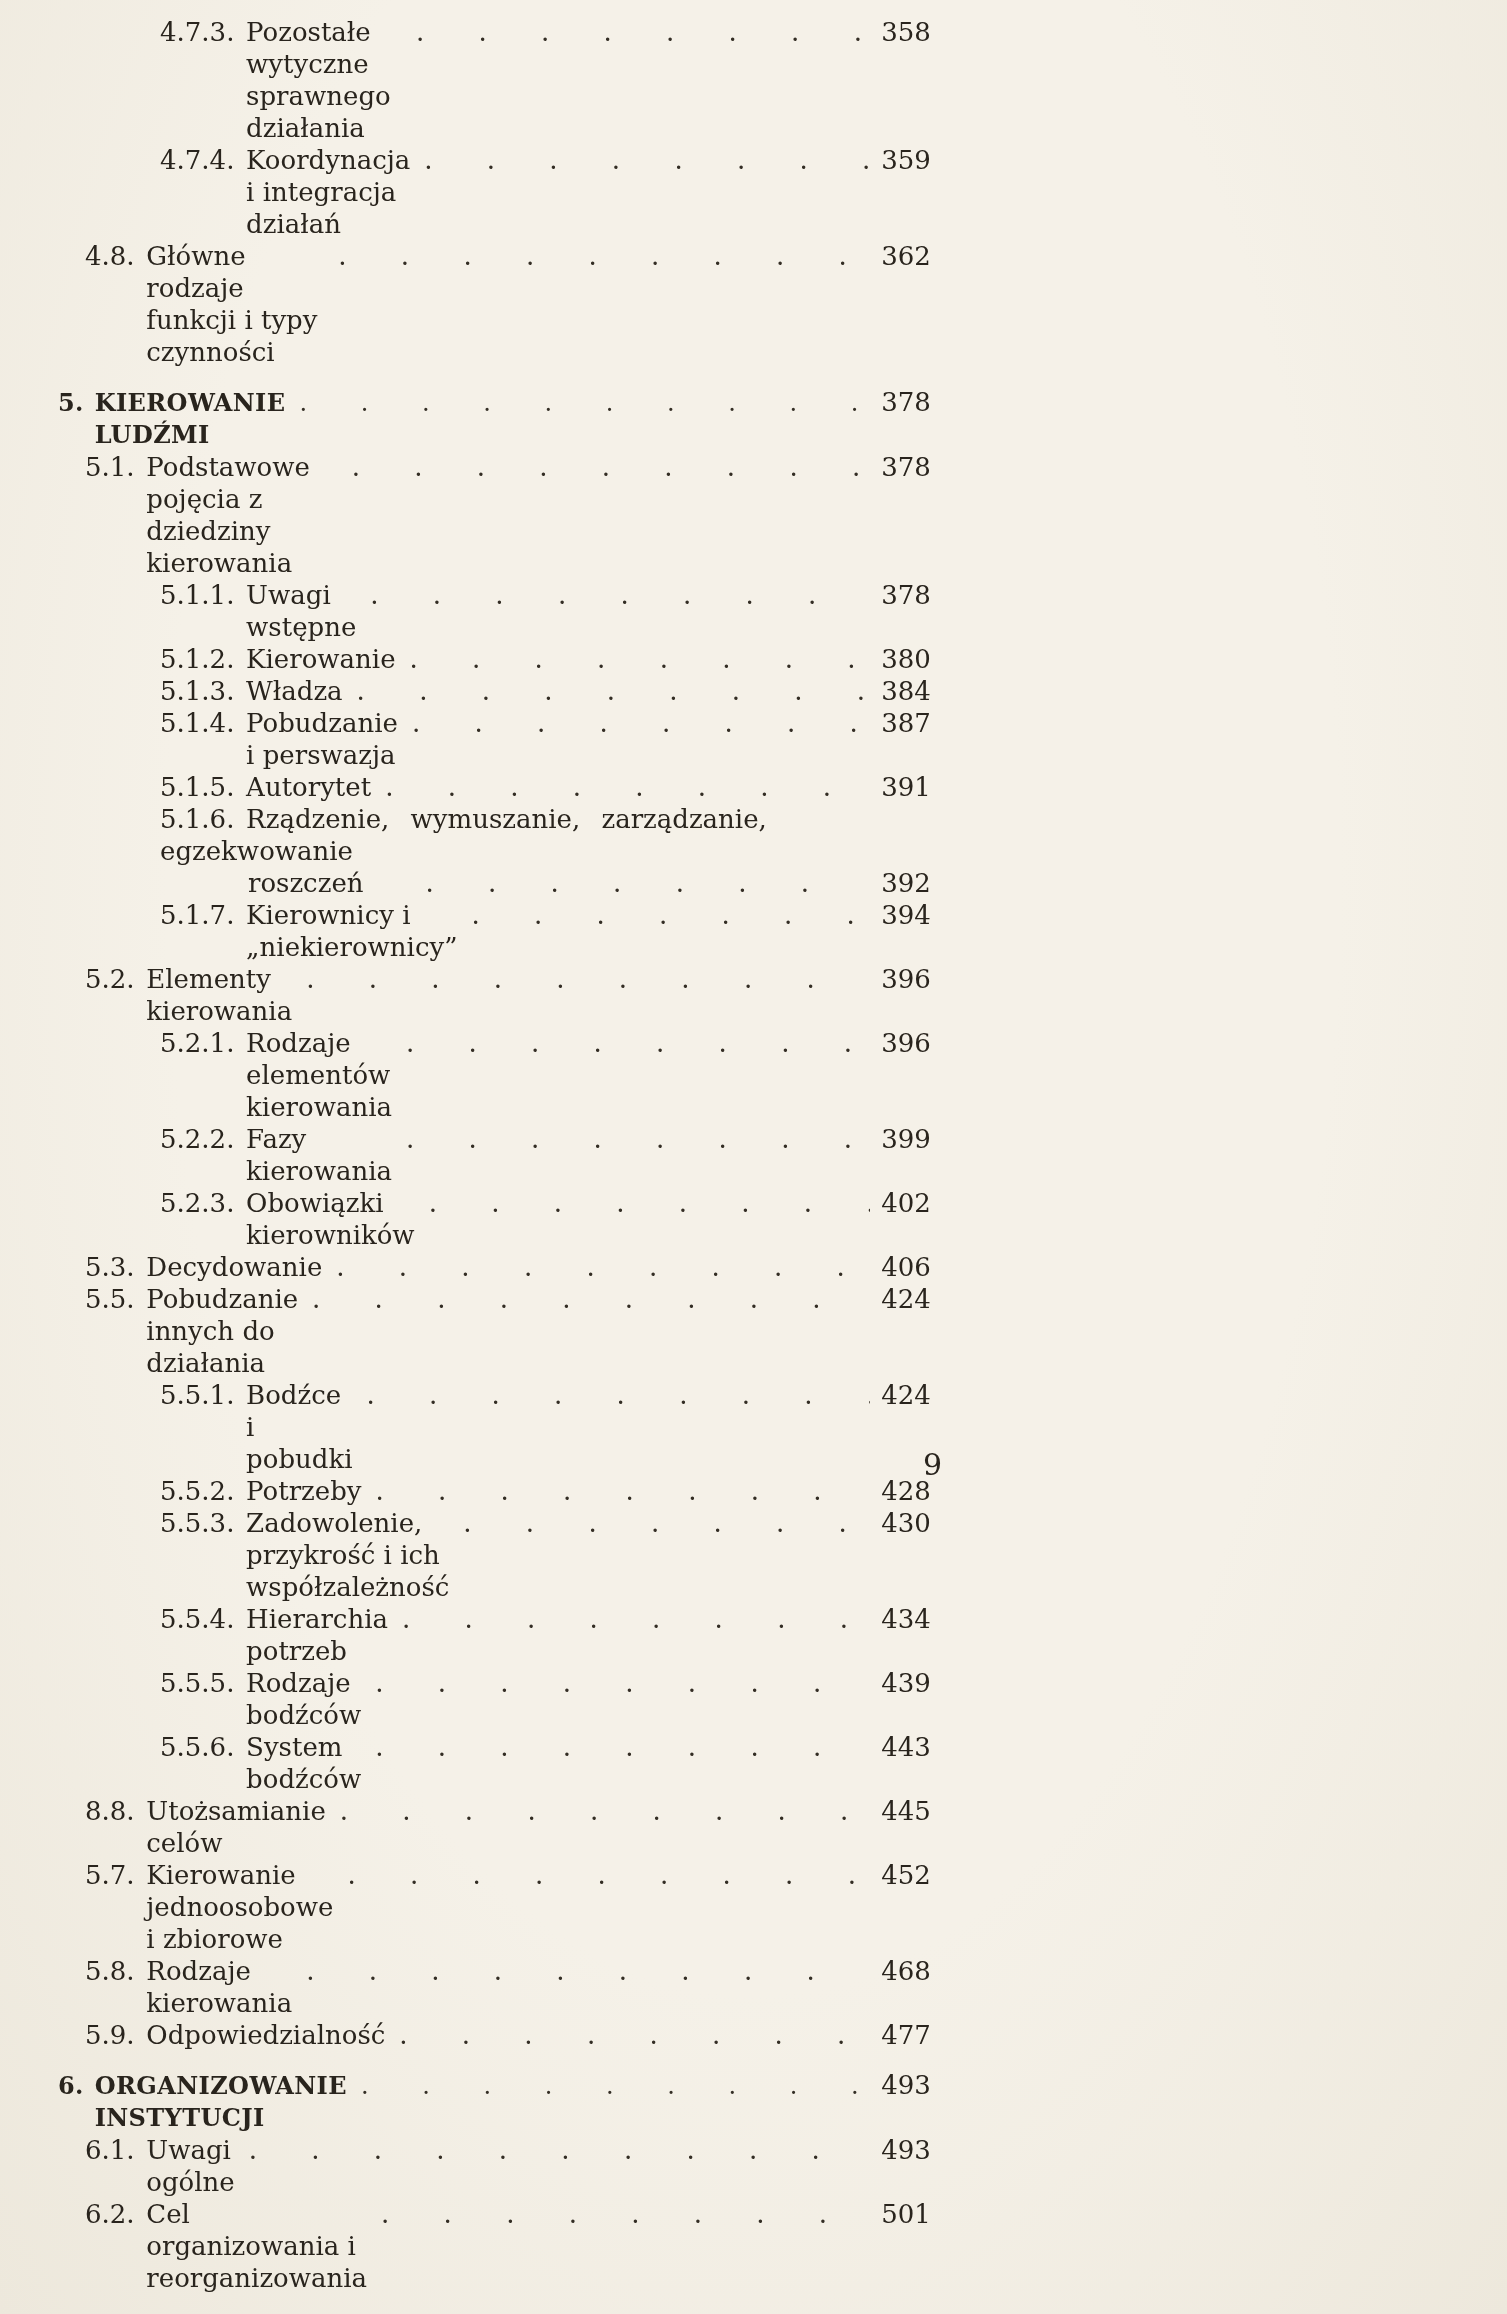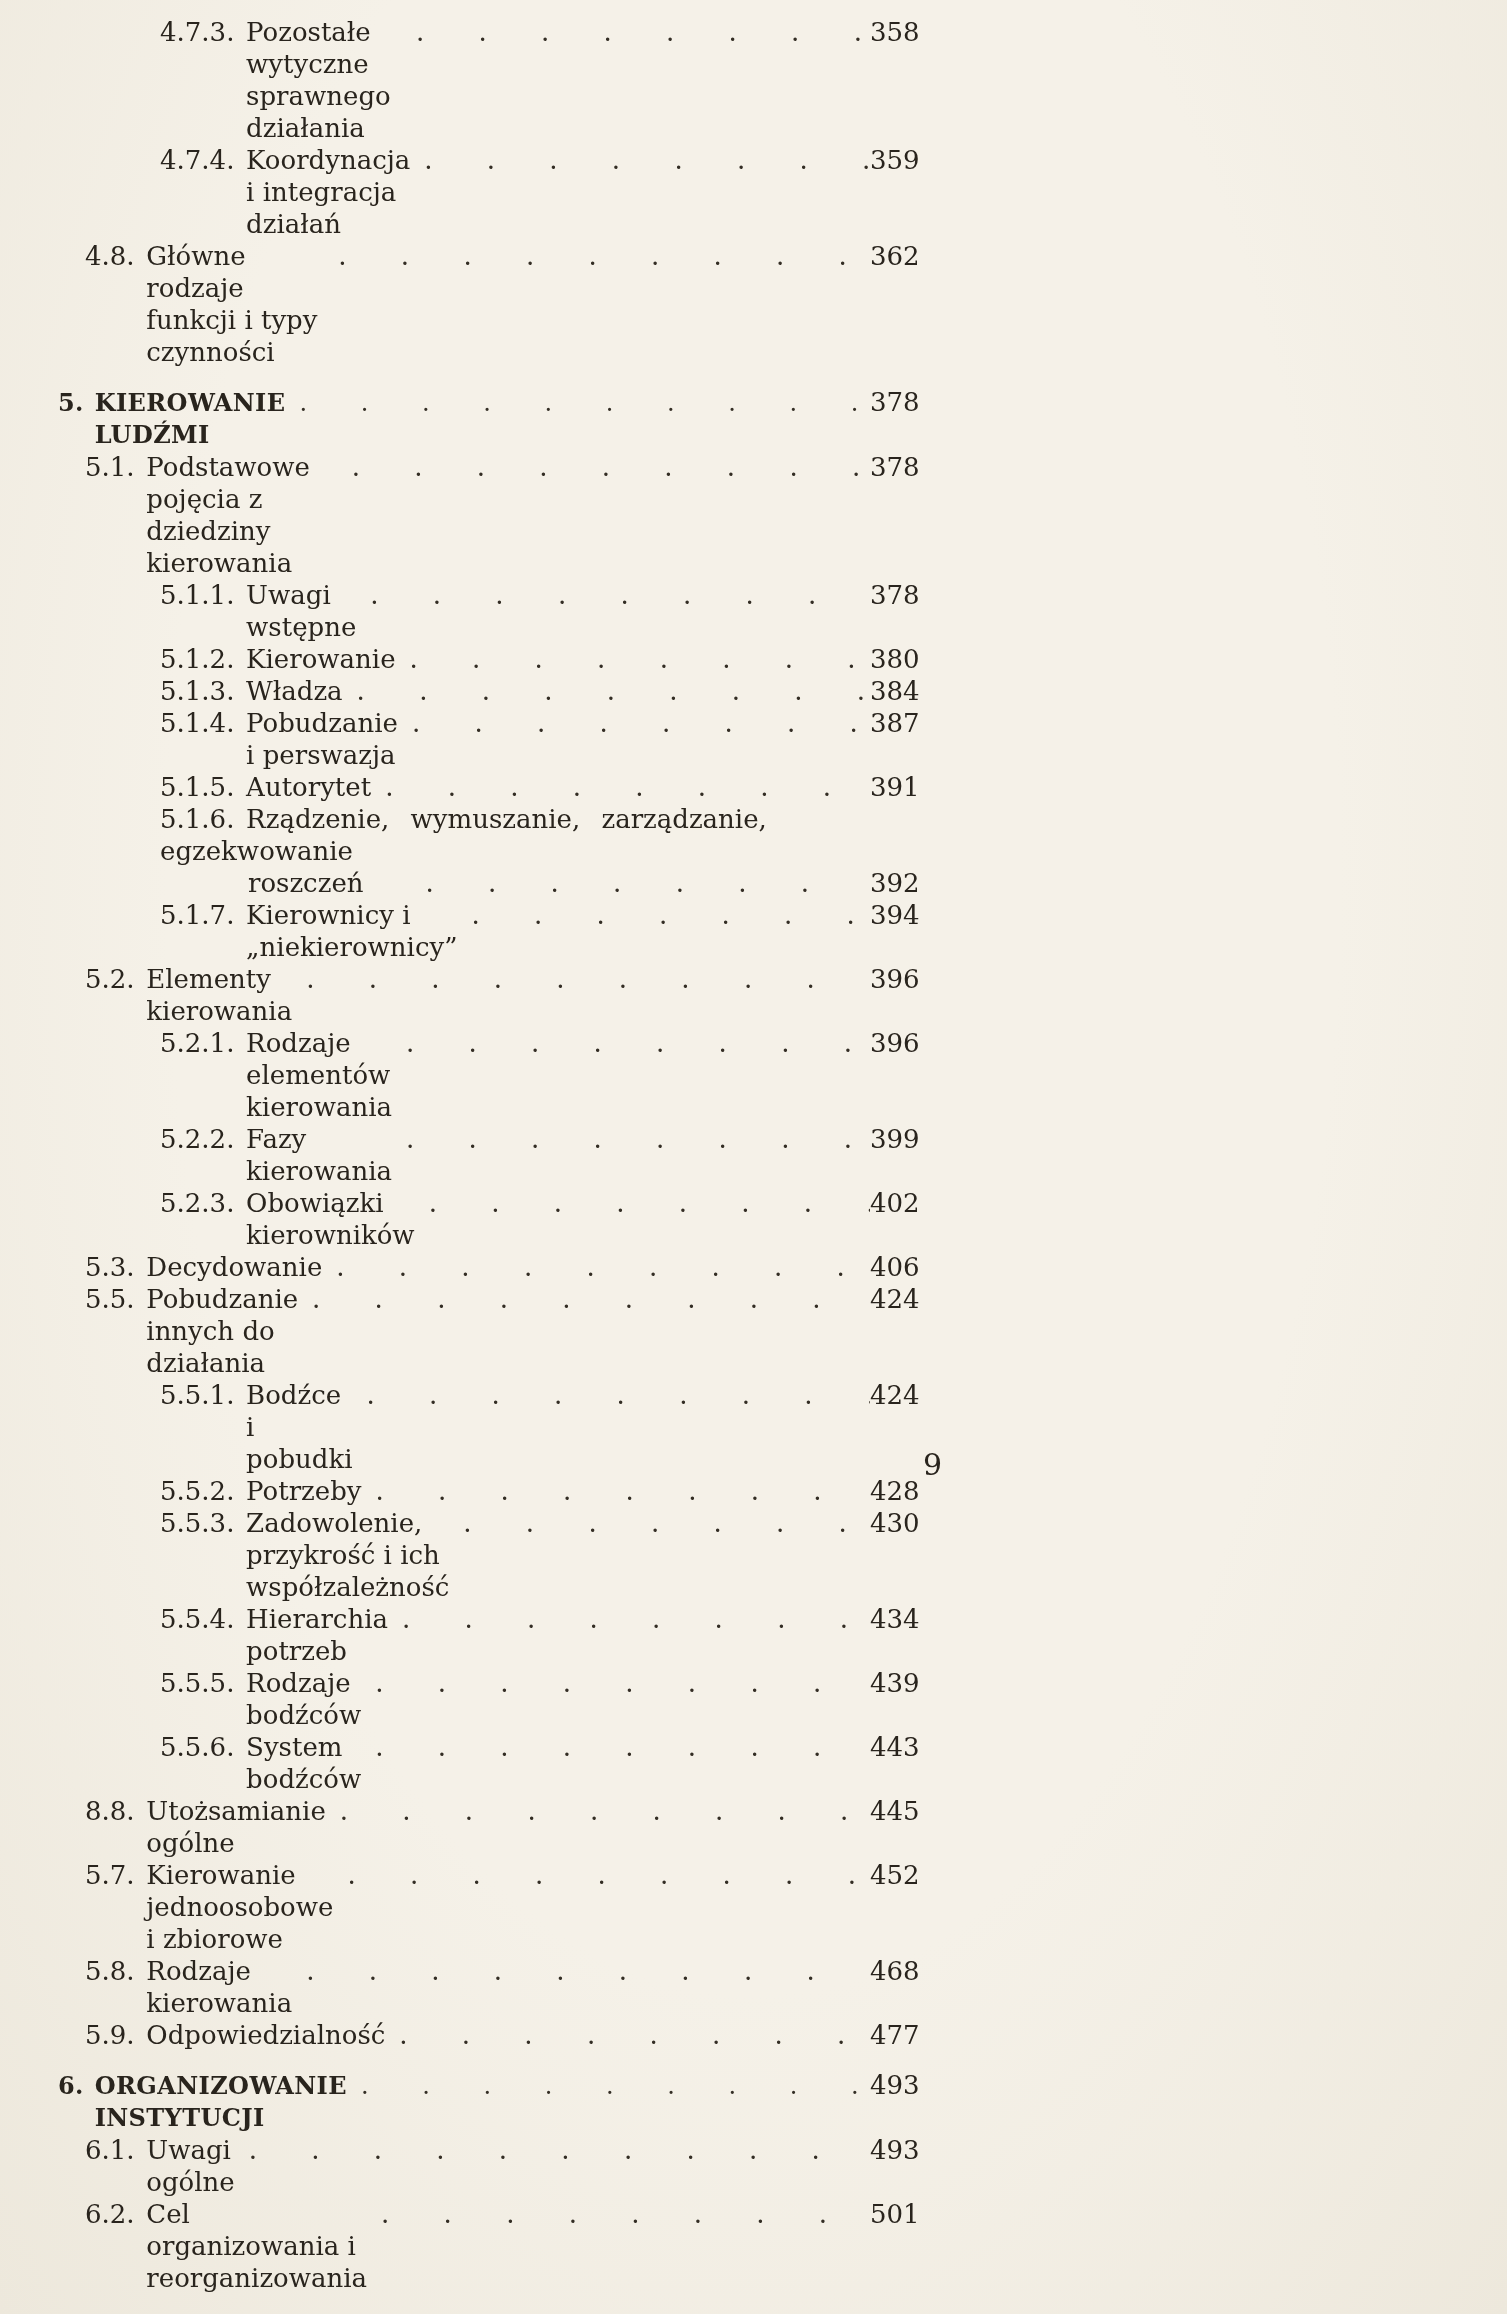--- a/index.html
+++ b/index.html
@@ -35,21 +35,21 @@
     padding-right: 8px;
     font-weight: normal;
   }
   .leader::before {
     content: ". . . . . . . . . . . . . . . . . . . . . . . . .";
     letter-spacing: 23px;
     color: #332d24;
   }
   .pg {
     flex: 0 0 72px;
-    text-align: left;
+    text-align: center;
     white-space: nowrap;
     font-weight: normal;
     letter-spacing: 0;
   }
   .lvl0 { margin-left: 0; font-weight: bold; font-size: 24px; letter-spacing: 0.4px; }
   .lvl0 .pg { font-size: 26px; }
   .lvl1 { margin-left: 27px; }
   .lvl2 { margin-left: 102px; }
   .gap { margin-top: 18px; }
   .folio {
@@ -208,21 +208,21 @@
         <span class="pg">439</span>
       </div>
       <div class="entry lvl2">
         <span class="num">5.5.6.</span>
         <span class="ttl">System bodźców</span>
         <span class="leader"></span>
         <span class="pg">443</span>
       </div>
       <div class="entry lvl1">
         <span class="num">8.8.</span>
-        <span class="ttl">Utożsamianie ogólne</span>
+        <span class="ttl">Utożsamianie celów</span>
         <span class="leader"></span>
         <span class="pg">445</span>
       </div>
       <div class="entry lvl1">
         <span class="num">5.7.</span>
         <span class="ttl">Kierowanie jednoosobowe i zbiorowe</span>
         <span class="leader"></span>
         <span class="pg">452</span>
       </div>
       <div class="entry lvl1">

